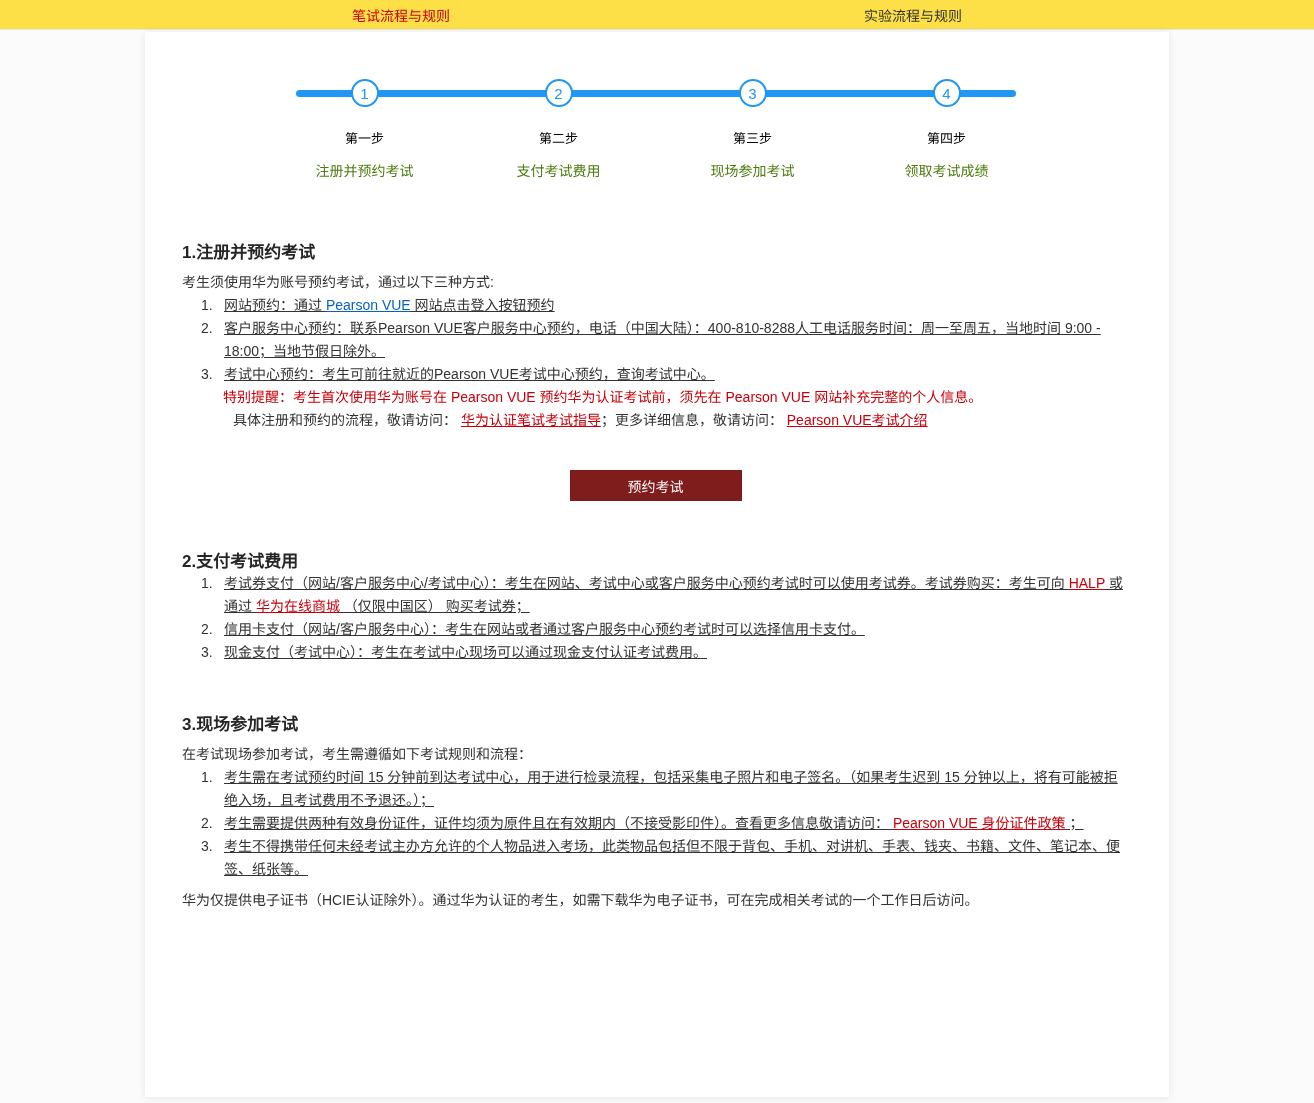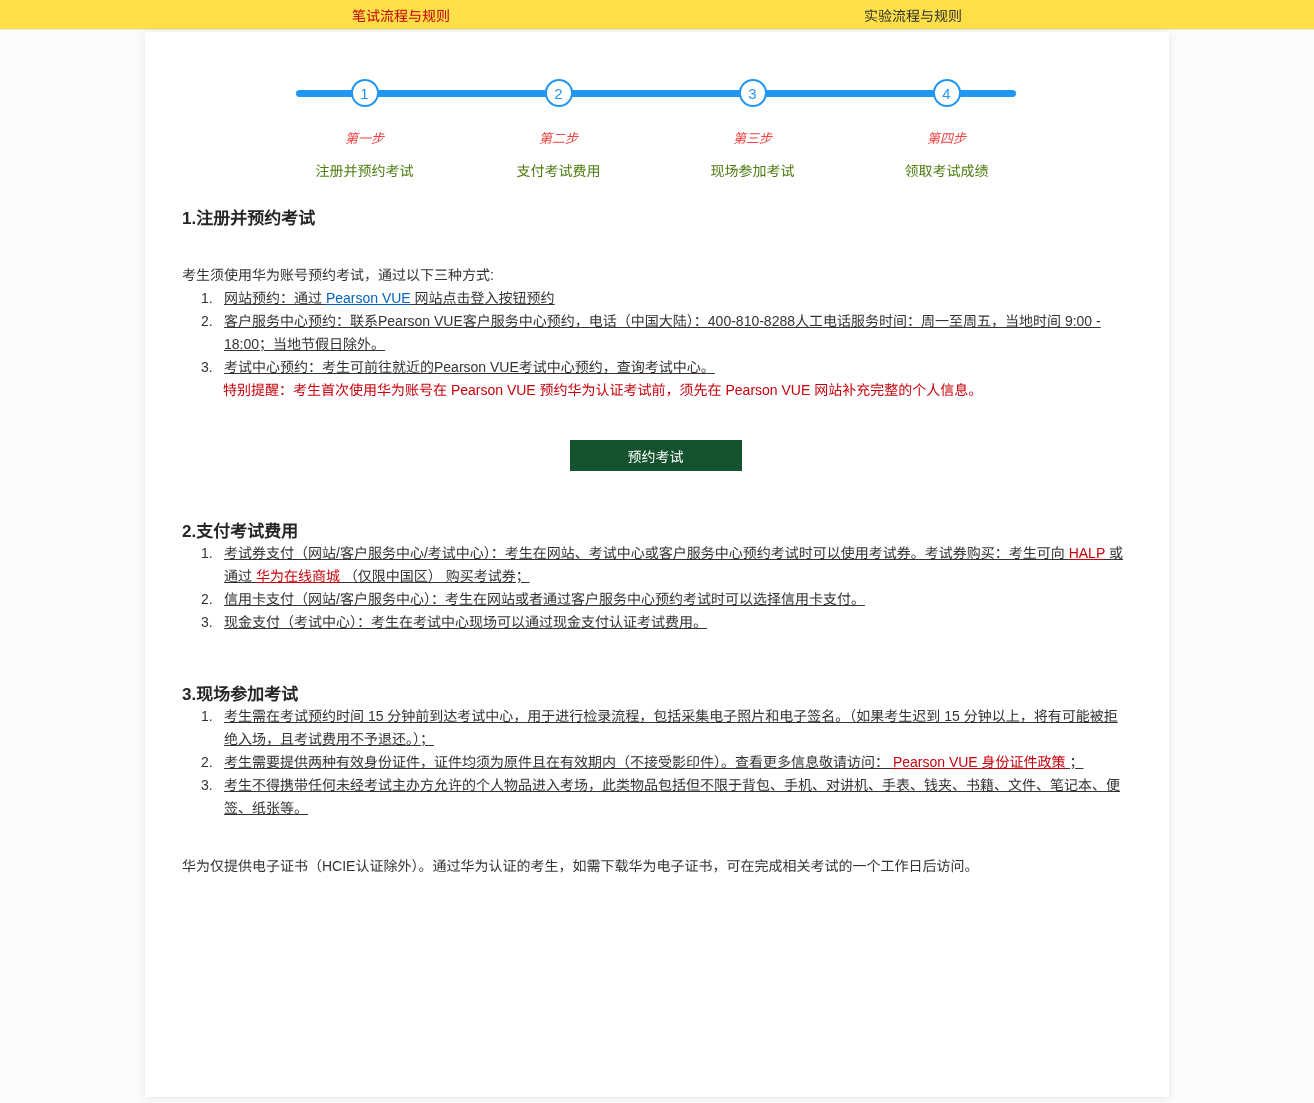--- a/index.html
+++ b/index.html
@@ -66,32 +66,32 @@
     border-radius: 50%;
     background: #fff;
     color: #2196f3;
     font-size: 15px;
     display: flex;
     align-items: center;
     justify-content: center;
     position: relative;
     z-index: 1;
   }
-  .step-sub { margin-top: 21px; font-size: 13px; color: #ef4444; font-style: italic; }
+  .step-sub { margin-top: 21px; font-size: 13px; color: #000000; }
   .step-name { margin-top: 13px; font-size: 14px; color: #4d7c0f; }
 
   
   .section-title {
     font-size: 17px;
     font-weight: bold;
     color: #262626;
     margin-top: 46px;
   }
-  .section-title.first { margin-top: 24px; }
-  .intro { margin-top: 35px; font-size: 14px; line-height: 23px; color: #333; }
+  .section-title.first { margin-top: 58px; }
+  .intro { margin-top: 8px; font-size: 14px; line-height: 23px; color: #333; }
   .olist { counter-reset: li; text-decoration: underline; }
   .olist-item {
     position: relative;
     margin-left: 19px;
     padding-left: 23px;
     font-size: 14px;
     line-height: 23px;
     color: #333;
     counter-increment: li;
   }
@@ -110,21 +110,21 @@
     margin-left: 51px;
     font-size: 14px;
     line-height: 23px;
     color: #333;
   }
   a.blue-link { color: #0563c1; text-decoration: underline; cursor: pointer; }
   a.red-link  { color: #c7000b; text-decoration: underline; cursor: pointer; }
 
   .btn-row { display: flex; justify-content: center; }
   .btn {
-    background: #14532d;
+    background: #7f1d1d;
     color: #ffffff;
     border: none;
     font-size: 14px;
     height: 31px;
     cursor: pointer;
     font-family: "Liberation Sans", "DejaVu Sans", sans-serif;
   }
   .btn-book { width: 172px; margin-top: 38px; }
 </style>
 </head>
@@ -174,34 +174,38 @@
     <h2 class="section-title first">1.注册并预约考试</h2>
     <p class="intro">考生须使用华为账号预约考试，通过以下三种方式:</p>
     <div class="olist">
       <div class="olist-item">
         <span>网站预约：通过 </span><a class="blue-link">Pearson VUE</a><span> 网站点击登入按钮预约</span>
       </div>
       <div class="olist-item">客户服务中心预约：联系Pearson VUE客户服务中心预约，电话（中国大陆）：400-810-8288人工电话服务时间：周一至周五，当地时间 9:00 - 18:00；当地节假日除外。</div>
       <div class="olist-item">考试中心预约：考生可前往就近的Pearson VUE考试中心预约，查询考试中心。</div>
     </div>
     <p class="notice-red">特别提醒：考生首次使用华为账号在 Pearson VUE 预约华为认证考试前，须先在 Pearson VUE 网站补充完整的个人信息。</p>
+    <p class="guide-line">
+      <span>具体注册和预约的流程，敬请访问： </span><a class="red-link">华为认证笔试考试指导</a><span>；更多详细信息，敬请访问： </span><a class="red-link">Pearson VUE考试介绍</a>
+    </p>
     <div class="btn-row">
       <button class="btn btn-book">预约考试</button>
     </div>
 
     <h2 class="section-title">2.支付考试费用</h2>
     <div class="olist">
       <div class="olist-item">
         <span>考试券支付（网站/客户服务中心/考试中心）：考生在网站、考试中心或客户服务中心预约考试时可以使用考试券。考试券购买：考生可向 </span><a class="red-link">HALP</a><span> 或通过 </span><a class="red-link">华为在线商城</a><span> （仅限中国区） 购买考试券；</span>
       </div>
       <div class="olist-item">信用卡支付（网站/客户服务中心）：考生在网站或者通过客户服务中心预约考试时可以选择信用卡支付。</div>
       <div class="olist-item">现金支付（考试中心）：考生在考试中心现场可以通过现金支付认证考试费用。</div>
     </div>
 
     <h2 class="section-title">3.现场参加考试</h2>
+    <p class="intro">在考试现场参加考试，考生需遵循如下考试规则和流程：</p>
     <div class="olist">
       <div class="olist-item">考生需在考试预约时间 15 分钟前到达考试中心，用于进行检录流程，包括采集电子照片和电子签名。（如果考生迟到 15 分钟以上，将有可能被拒绝入场，且考试费用不予退还。）；</div>
       <div class="olist-item">
         <span>考生需要提供两种有效身份证件，证件均须为原件且在有效期内（不接受影印件）。查看更多信息敬请访问： </span><a class="red-link">Pearson VUE 身份证件政策</a><span> ；</span>
       </div>
       <div class="olist-item">考生不得携带任何未经考试主办方允许的个人物品进入考场，此类物品包括但不限于背包、手机、对讲机、手表、钱夹、书籍、文件、笔记本、便签、纸张等。</div>
     </div>
 
     <p class="intro">华为仅提供电子证书（HCIE认证除外）。通过华为认证的考生，如需下载华为电子证书，可在完成相关考试的一个工作日后访问。</p>
     <div class="btn-row">

